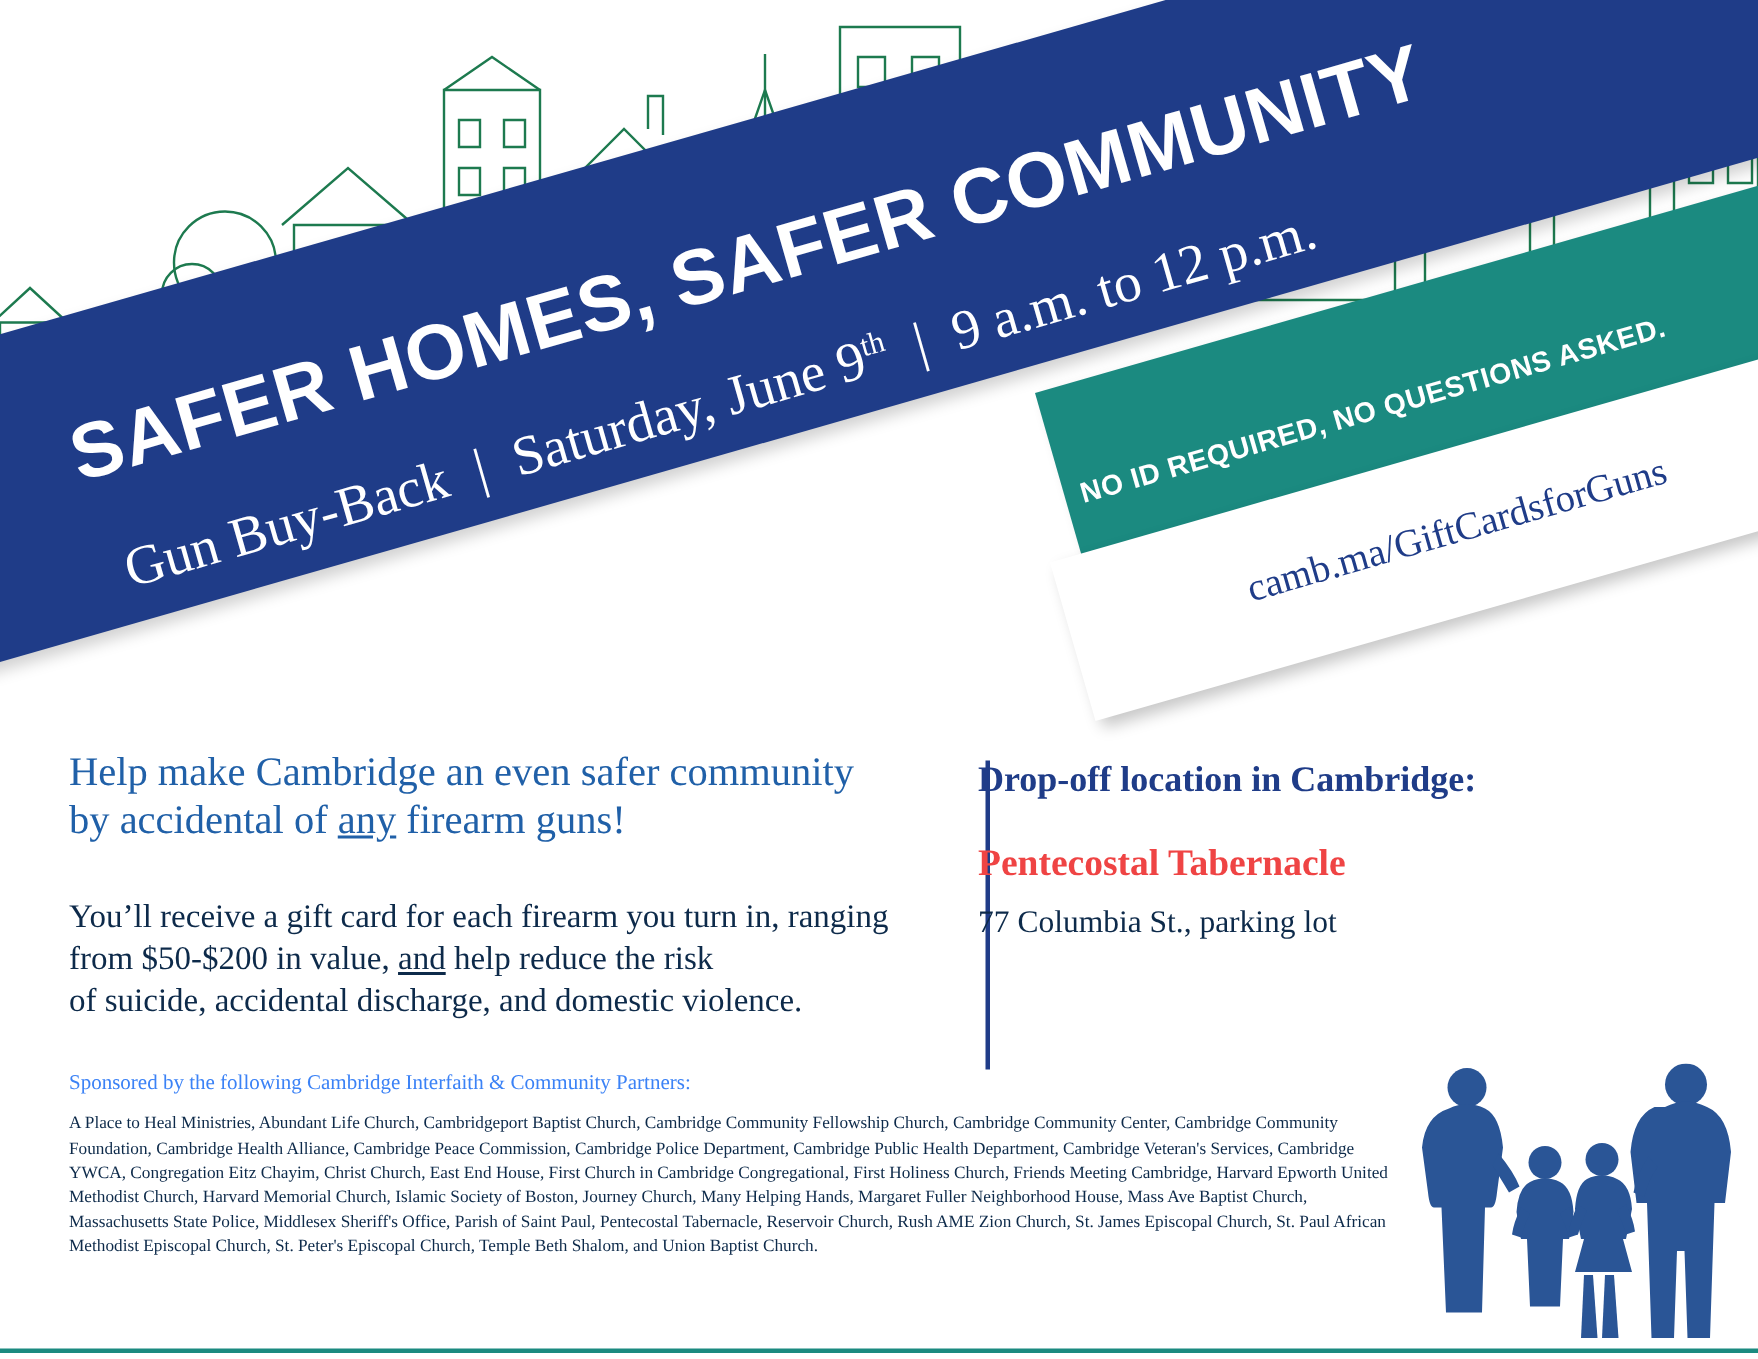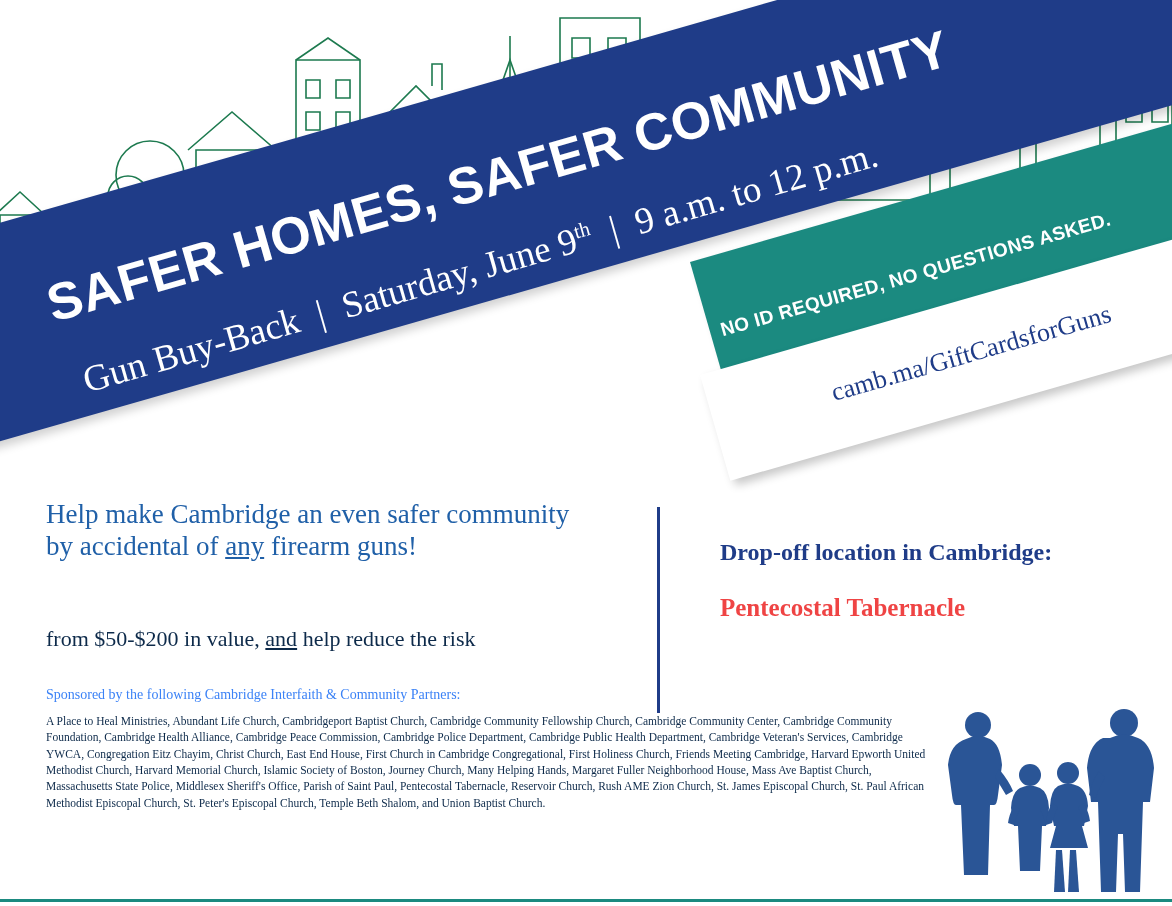--- a/index.html
+++ b/index.html
@@ -105,21 +105,21 @@
   .content { position:absolute; left:0; top:495px; width:1172px; }
 
   .left-col {
     position:absolute; left:46px; top:0; width:600px;
   }
   .vrule {
     position:absolute; left:657px; top:12px;
     width:3px; height:206px; background:#1f3c88;
   }
   .right-col {
-    position:absolute; left:720px; top:12px; width:430px;margin-top:32px;
+    position:absolute; left:652px; top:12px; width:430px;
   }
 
   .lead {
     color:#2060a8;
     font-size:27px;
     line-height:1.18;
     margin:4px 0 34px 0;
   }
   .lead u { }
 
@@ -270,34 +270,36 @@
 
 <div class="content">
 
   <div class="left-col">
     <p class="lead">
       <span>Help make Cambridge an even safer community</span><br>
       <span>by accidental of </span><u>any</u><span> firearm guns!</span>
     </p>
 
     <p class="body1">
-      <br>
+      <span>You’ll receive a gift card for each firearm you turn in, ranging</span><br>
       <span>from $50-$200 in value, </span><u>and</u><span> help reduce the risk</span><br>
+      <span>of suicide, accidental discharge, and domestic violence.</span>
     </p>
 
 
     <p class="sponsor-title">Sponsored by the following Cambridge Interfaith &amp; Community Partners:</p>
     <p class="sponsor-list">A Place to Heal Ministries, Abundant Life Church, Cambridgeport Baptist Church, Cambridge Community Fellowship Church, Cambridge Community Center, Cambridge Community Foundation, Cambridge Health Alliance, Cambridge Peace Commission, Cambridge Police Department, Cambridge Public Health Department, Cambridge Veteran's Services, Cambridge YWCA, Congregation Eitz Chayim, Christ Church, East End House, First Church in Cambridge Congregational, First Holiness Church, Friends Meeting Cambridge, Harvard Epworth United Methodist Church, Harvard Memorial Church, Islamic Society of Boston, Journey Church, Many Helping Hands, Margaret Fuller Neighborhood House, Mass Ave Baptist Church, Massachusetts State Police, Middlesex Sheriff's Office, Parish of Saint Paul, Pentecostal Tabernacle, Reservoir Church, Rush AME Zion Church, St. James Episcopal Church, St. Paul African Methodist Episcopal Church, St. Peter's Episcopal Church, Temple Beth Shalom, and Union Baptist Church.</p>
   </div>
 
   <div class="vrule"></div>
 
   <div class="right-col">
     <p class="r-title">Drop-off location in Cambridge:</p>
     <p class="r-venue">Pentecostal Tabernacle</p>
+    <p class="r-addr">77 Columbia St., parking lot</p>
   </div>
 </div>
 
 <div class="family">
   <svg width="220" height="185" viewBox="0 0 220 185" xmlns="http://www.w3.org/2000/svg">
     <g fill="#2a5596">
 
       <circle cx="34" cy="16" r="13"></circle>
       <path d="M22 30 q12 -6 24 0 q10 5 12 26 l-4 30 q-1 10 -4 10 l-4 0 l-2 70 l-24 0 l-3 -70 l-5 0 q-3 0 -4 -10 l-4 -30 q2 -21 18 -26 Z"></path>
       <path d="M55 60 q10 12 14 22 l-7 4 q-6 -10 -11 -18 Z"></path>

